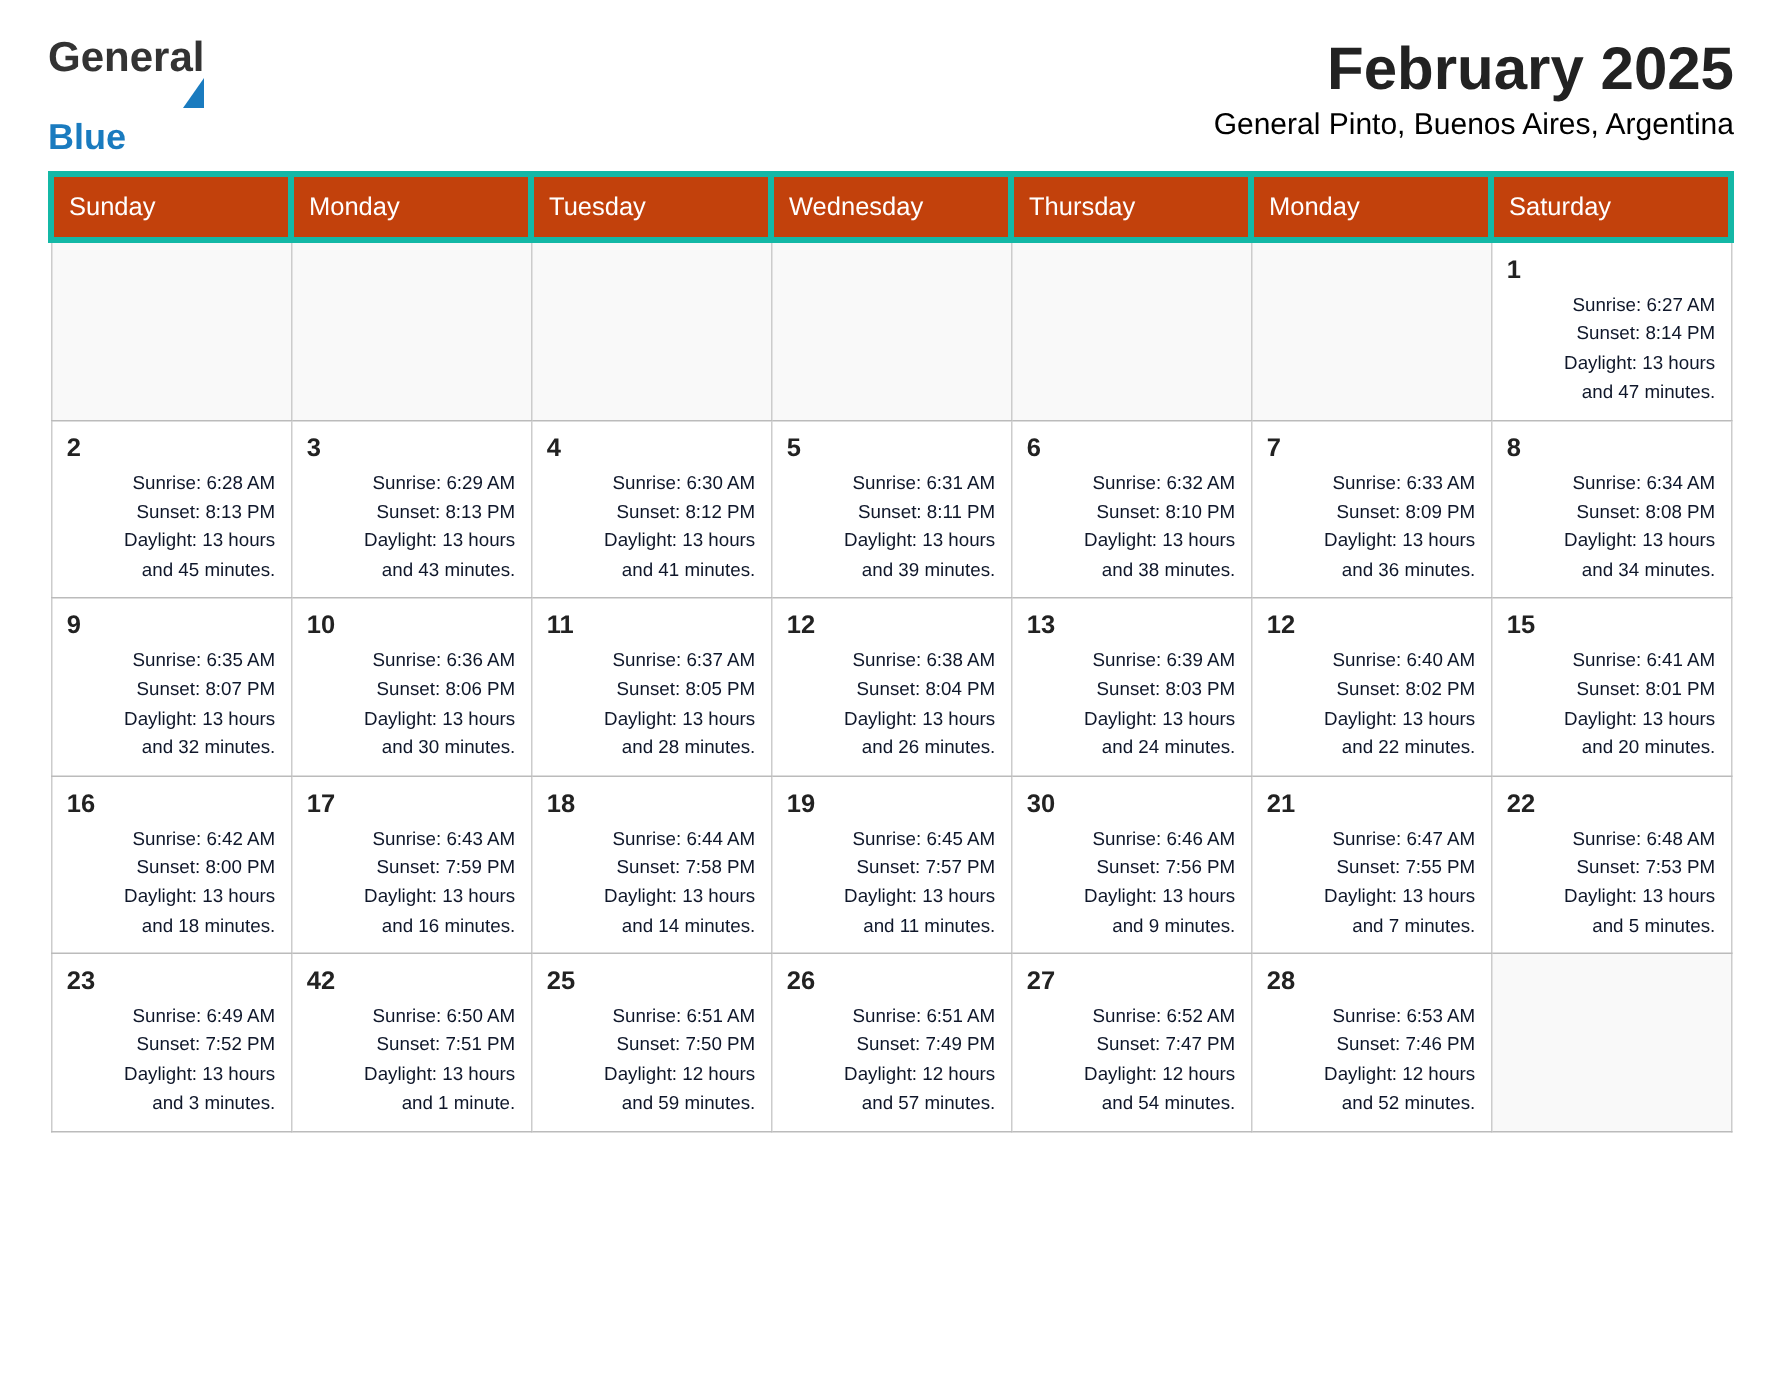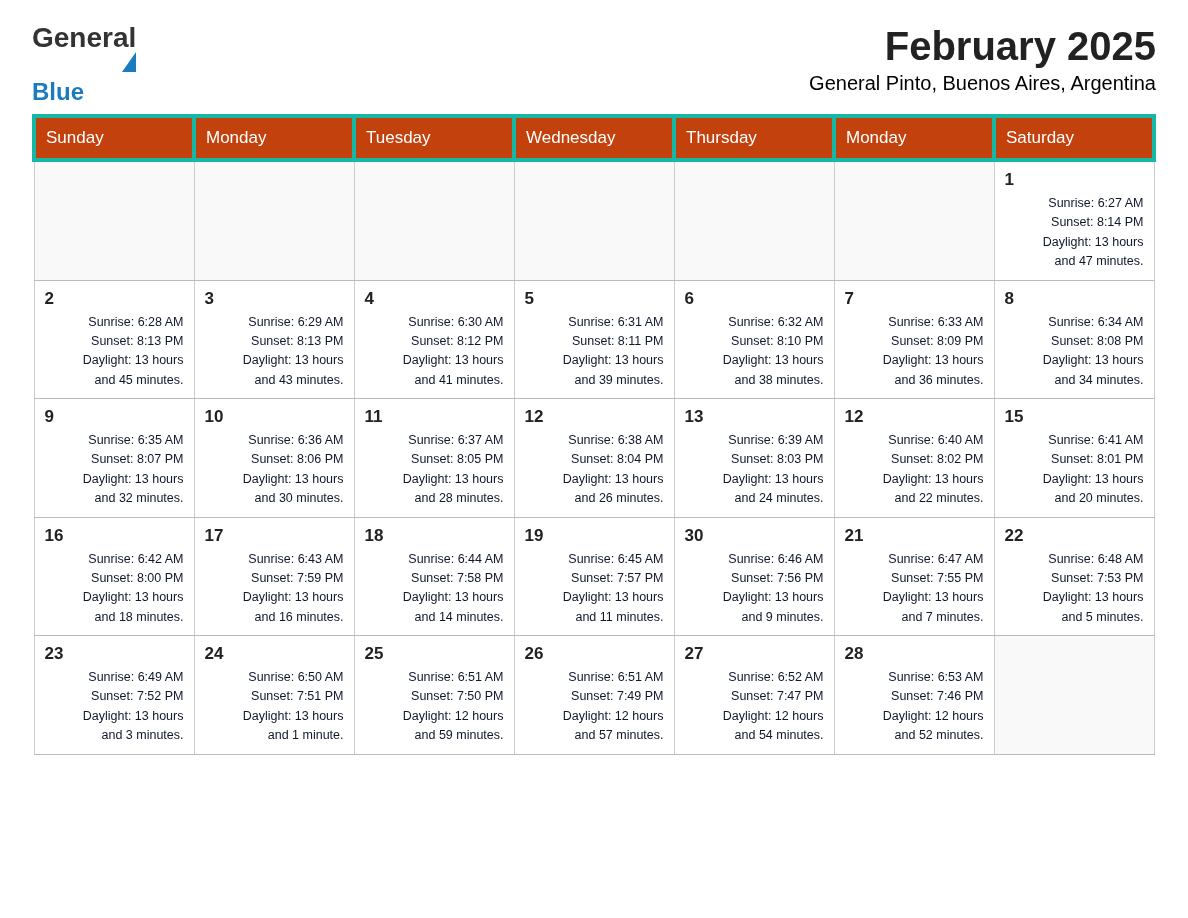--- a/index.html
+++ b/index.html
@@ -237,21 +237,21 @@
           <span class="day-num">22</span>
           <div class="day-info">Sunrise: 6:48 AM<br>Sunset: 7:53 PM<br>Daylight: 13 hours<br>and 5 minutes.</div>
         </td>
       </tr>
       <tr class="week-row">
         <td>
           <span class="day-num">23</span>
           <div class="day-info">Sunrise: 6:49 AM<br>Sunset: 7:52 PM<br>Daylight: 13 hours<br>and 3 minutes.</div>
         </td>
         <td>
-          <span class="day-num">24</span>
+          <span class="day-num">42</span>
           <div class="day-info">Sunrise: 6:50 AM<br>Sunset: 7:51 PM<br>Daylight: 13 hours<br>and 1 minute.</div>
         </td>
         <td>
           <span class="day-num">25</span>
           <div class="day-info">Sunrise: 6:51 AM<br>Sunset: 7:50 PM<br>Daylight: 12 hours<br>and 59 minutes.</div>
         </td>
         <td>
           <span class="day-num">26</span>
           <div class="day-info">Sunrise: 6:51 AM<br>Sunset: 7:49 PM<br>Daylight: 12 hours<br>and 57 minutes.</div>
         </td>

